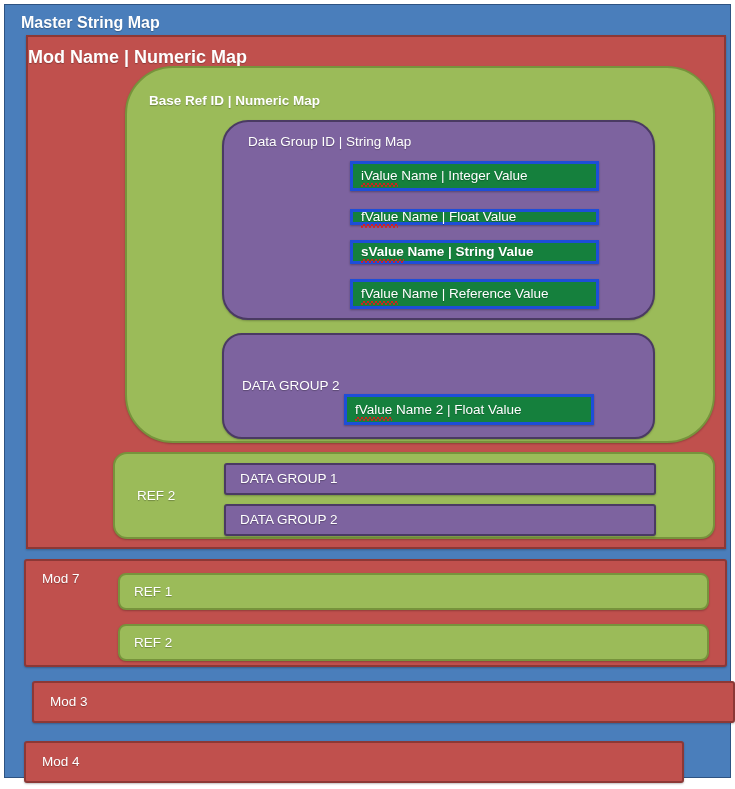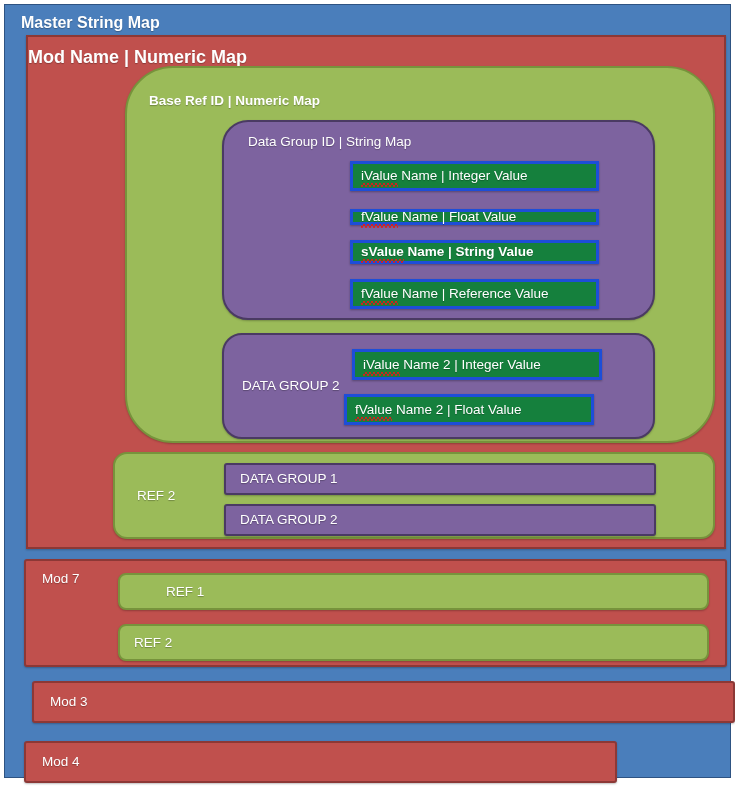--- a/index.html
+++ b/index.html
@@ -126,23 +126,20 @@
   </div>
 
   <div class="box orange" style="left:350px; top:279px; width:249px; height:30px;">
     <span class="lbl"><span class="sq">fValue</span><span> Name | Reference Value</span></span>
   </div>
 
   <div class="box purple shadow-sm" style="left:222px; top:333px; width:433px; height:106px; border-radius:20px;">
     <span class="lbl" style="left:18px; top:50%; transform:translateY(-50%);">DATA GROUP 2</span>
   </div>
 
-  <div class="box orange" style="left:352px; top:349px; width:250px; height:31px;">
-    <span class="lbl"><span class="sq">iValue</span><span> Name 2 | Integer Value</span></span>
-  </div>
 
   <div class="box orange" style="left:344px; top:394px; width:250px; height:31px;">
     <span class="lbl"><span class="sq">fValue</span><span> Name 2 | Float Value</span></span>
   </div>
 
   <div class="box green shadow-sm" style="left:113px; top:452px; width:602px; height:87px; border-radius:14px;">
     <span class="lbl" style="left:22px; top:50%; transform:translateY(-50%);">REF 2</span>
   </div>
 
   <div class="box purple shadow-sm" style="left:224px; top:463px; width:432px; height:32px; border-radius:3px;">
@@ -151,28 +148,28 @@
 
   <div class="box purple shadow-sm" style="left:224px; top:504px; width:432px; height:32px; border-radius:3px;">
     <span class="lbl" style="left:14px; top:50%; transform:translateY(-50%);">DATA GROUP 2</span>
   </div>
 
   <div class="box red shadow-sm" style="left:24px; top:559px; width:703px; height:108px; border-radius:3px;">
     <span class="lbl" style="left:16px; top:10px;">Mod 7</span>
   </div>
 
   <div class="box green shadow-sm" style="left:118px; top:573px; width:591px; height:37px; border-radius:8px;">
-    <span class="lbl" style="left:14px; top:50%; transform:translateY(-50%);margin-left:32px;">REF 1</span>
+    <span class="lbl" style="left:14px; top:50%; transform:translateY(-50%);">REF 1</span>
   </div>
 
   <div class="box green shadow-sm" style="left:118px; top:624px; width:591px; height:37px; border-radius:8px;">
     <span class="lbl" style="left:14px; top:50%; transform:translateY(-50%);">REF 2</span>
   </div>
 
   <div class="box red shadow-sm" style="left:32px; top:681px; width:703px; height:42px; border-radius:3px;">
     <span class="lbl" style="left:16px; top:50%; transform:translateY(-50%);">Mod 3</span>
   </div>
 
-  <div class="box red shadow-sm" style="left:24px; top:741px; width:593px; height:42px; border-radius:3px;">
+  <div class="box red shadow-sm" style="left:24px; top:741px; width:660px; height:42px; border-radius:3px;">
     <span class="lbl" style="left:16px; top:50%; transform:translateY(-50%);">Mod 4</span>
   </div>
 
 </div>
 
 </body></html>

